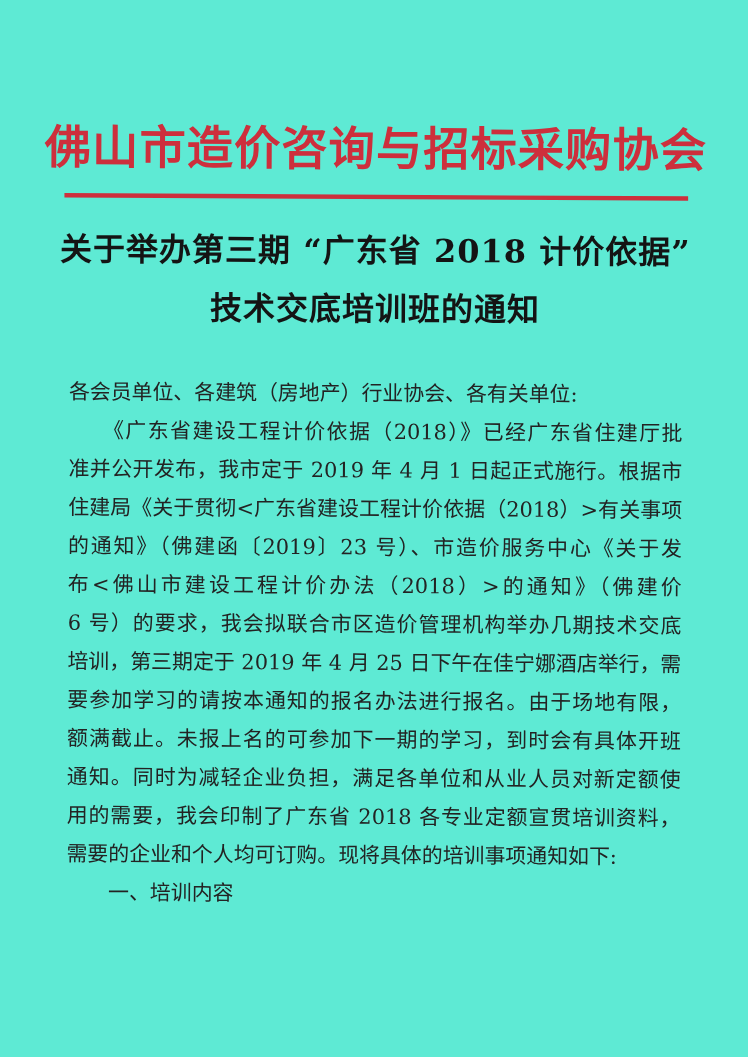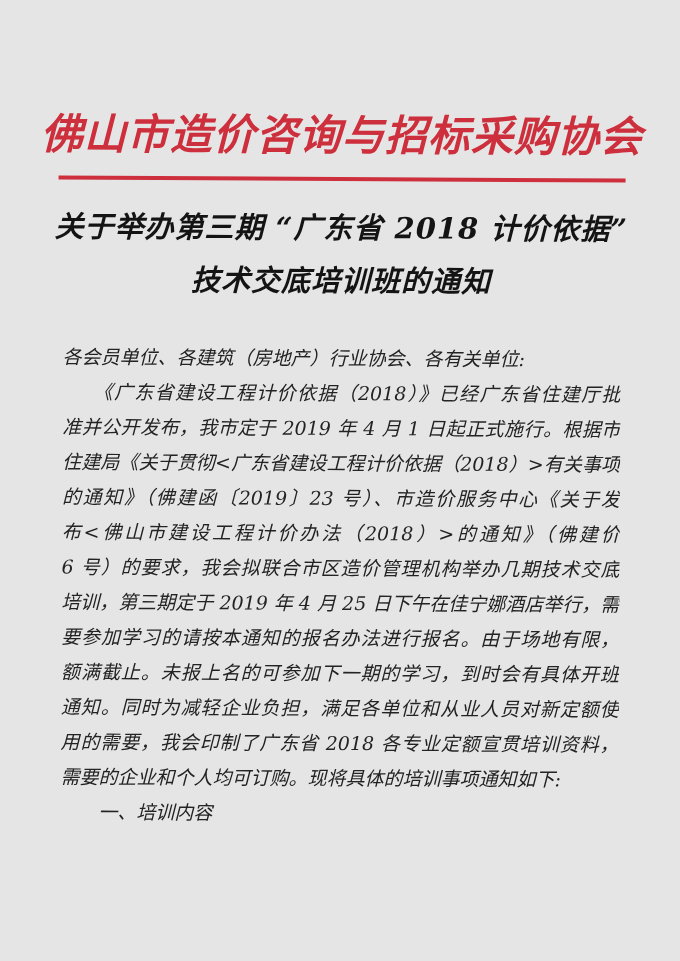--- a/index.html
+++ b/index.html
@@ -5,24 +5,23 @@
     html, body {
       margin: 0;
       padding: 0;
       background: #ffffff;
     }
     .page {
       position: relative;
       width: 680px;
       height: 961px;
       margin: 0;
-      background: #e5e5e5;
+      background: #5eead4;
       overflow: hidden;
       font-family: "DejaVu Serif", "Liberation Serif", serif;
-      font-style: italic;
     }
     
     .inner {
       position: absolute;
       inset: 0;
       transform: rotate(0.3deg);
       transform-origin: 50% 50%;
     }
     .org-name {
       position: absolute;

